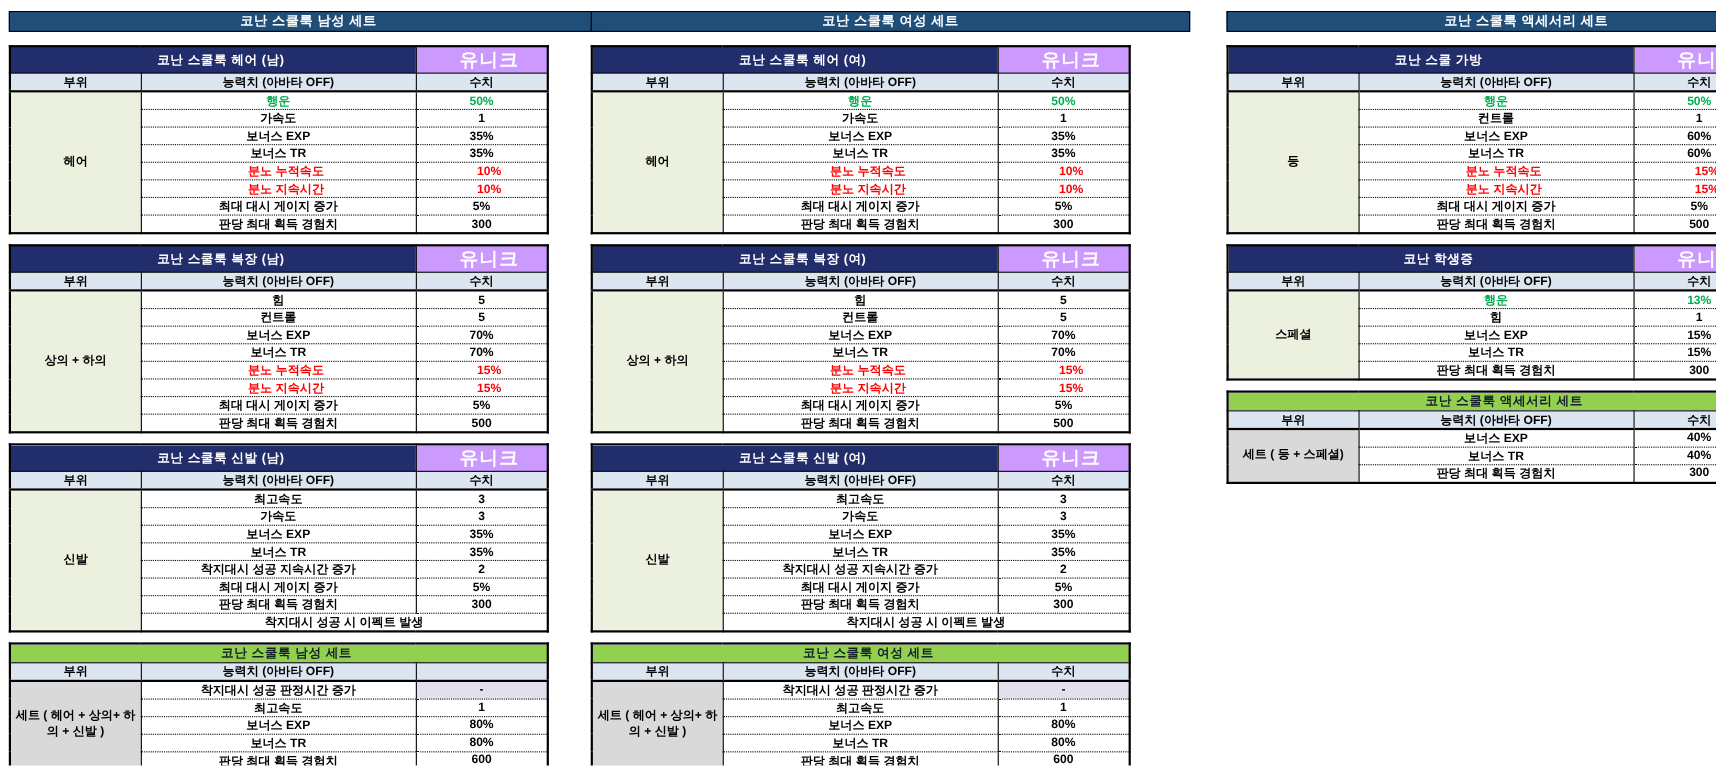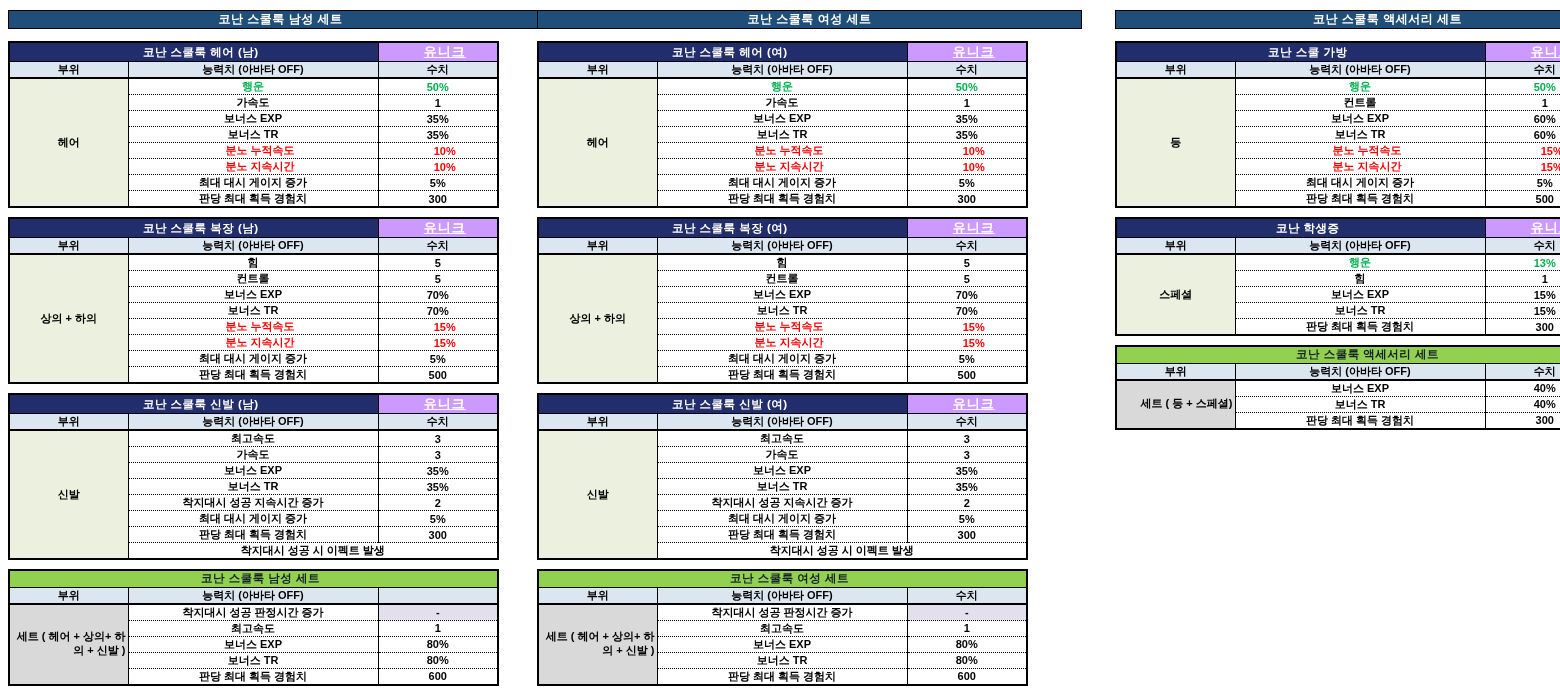--- a/index.html
+++ b/index.html
@@ -33,31 +33,31 @@
     border-collapse:collapse;width:489px;table-layout:fixed;
     margin-bottom:9px;font-size:11px;border:2px solid var(--border);
   }
   td{
     text-align:center;vertical-align:middle;padding:0 2px;
     overflow:hidden;white-space:nowrap;box-sizing:border-box;
   }
   tr.title-row td{height:17px;border:1px solid var(--border);padding-left:16px;}
   td.t-title{background:var(--header-bg);color:var(--header-text);font-size:11.5px;letter-spacing:0.5px;}
   table.set td.t-title{background:var(--set-header-bg);color:var(--set-header-text);}
-  td.grade{background:var(--unique-bg);color:var(--unique-text);font-size:13px;letter-spacing:1px;text-decoration:underline;}
+  td.grade{background:var(--unique-bg);color:var(--unique-text);font-size:17px;letter-spacing:1px;}
   tr.subh td{
     background:var(--subheader-bg);height:15px;
     border:1px solid var(--border);border-bottom:2px solid var(--border);margin-left:32px;
   }
   tbody td{height:15.5px;}
   td.part{
     background:var(--part-bg);border-right:1px solid var(--border);
     white-space:normal;line-height:1.25;margin-top:11px;
   }
-  table.set td.part{background:var(--set-part-bg);text-align:right;}
+  table.set td.part{background:var(--set-part-bg);}
   td.stat{border-right:1px solid var(--border);}
   td.merge{border-right:none;}
   tbody tr + tr td{border-top:1px dotted var(--border);}
   .c-green{color:var(--green-text);margin-left:35px;}
   .c-red{color:var(--red-text);padding-left:16px;}
   .bg-lav{background:var(--lavender-bg);}
 </style>
 </head>
 <body>
 

